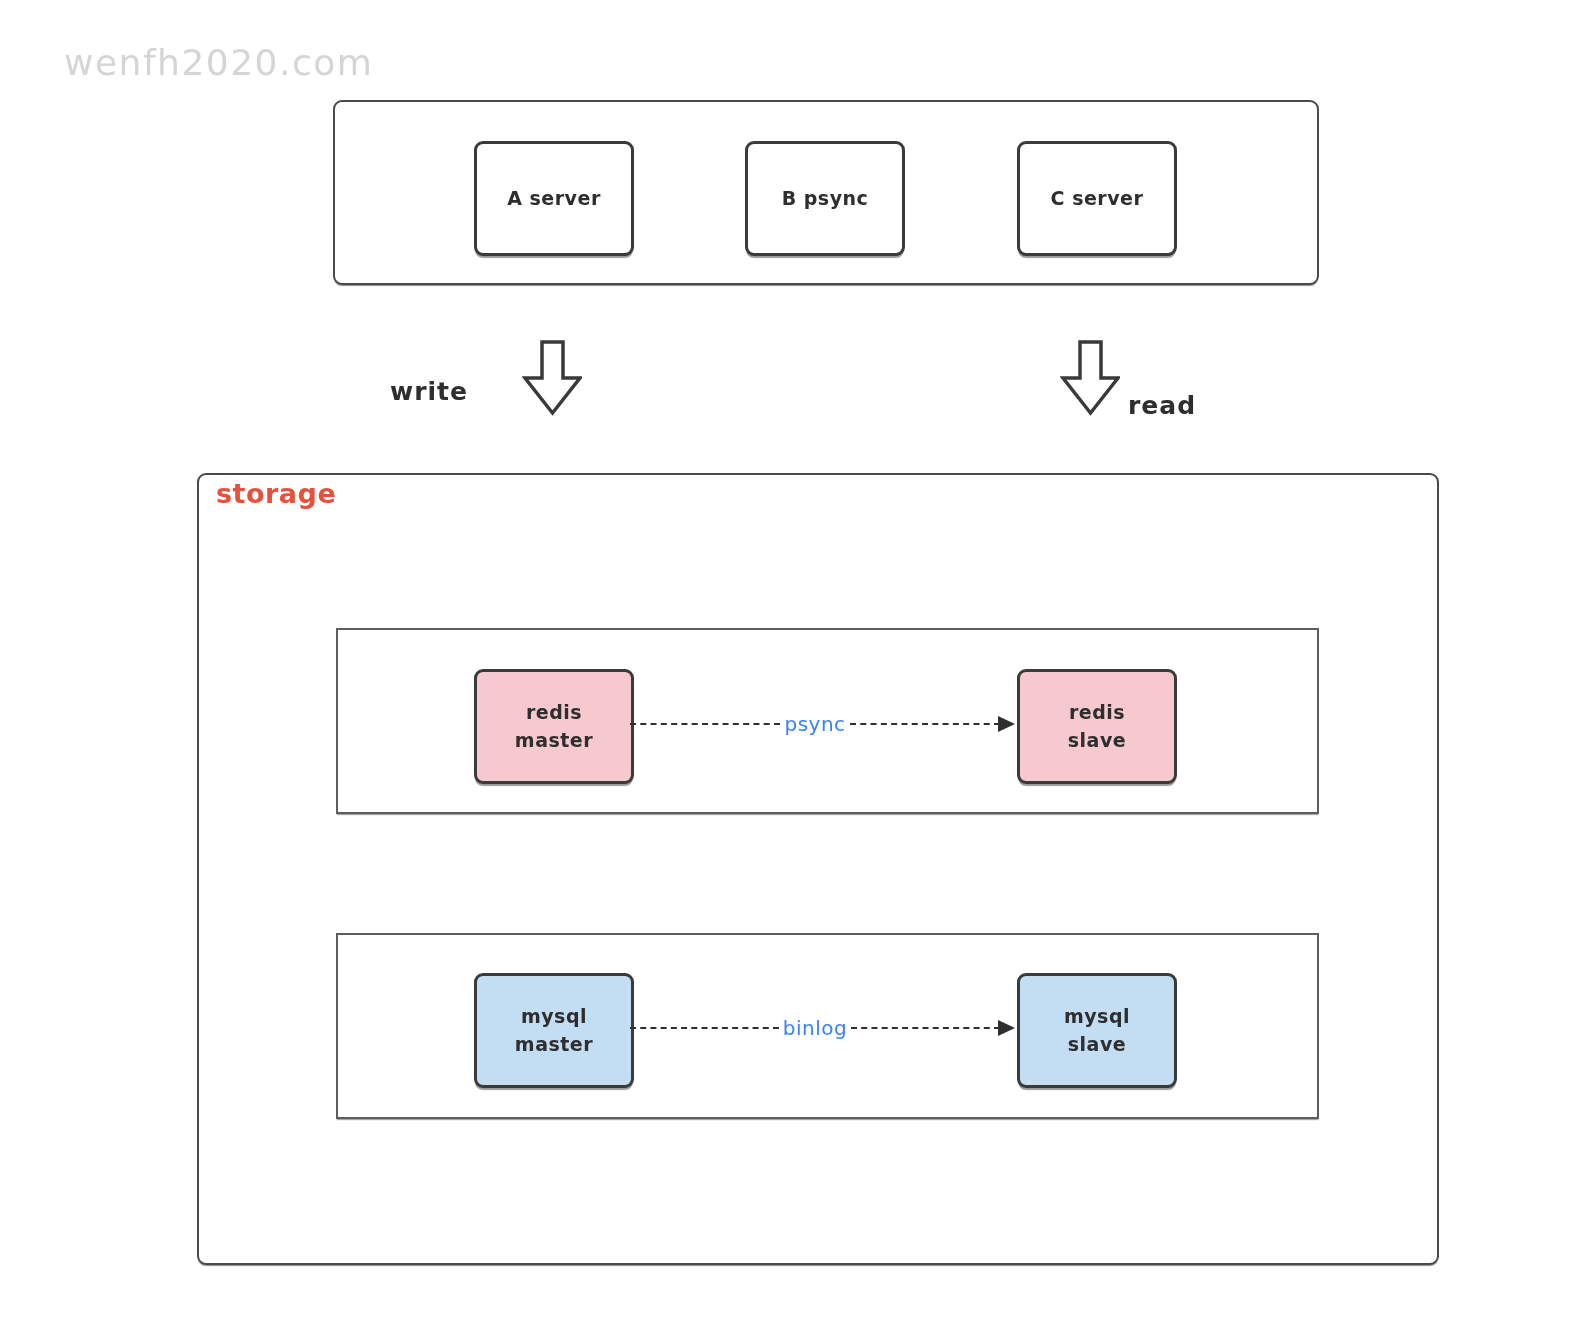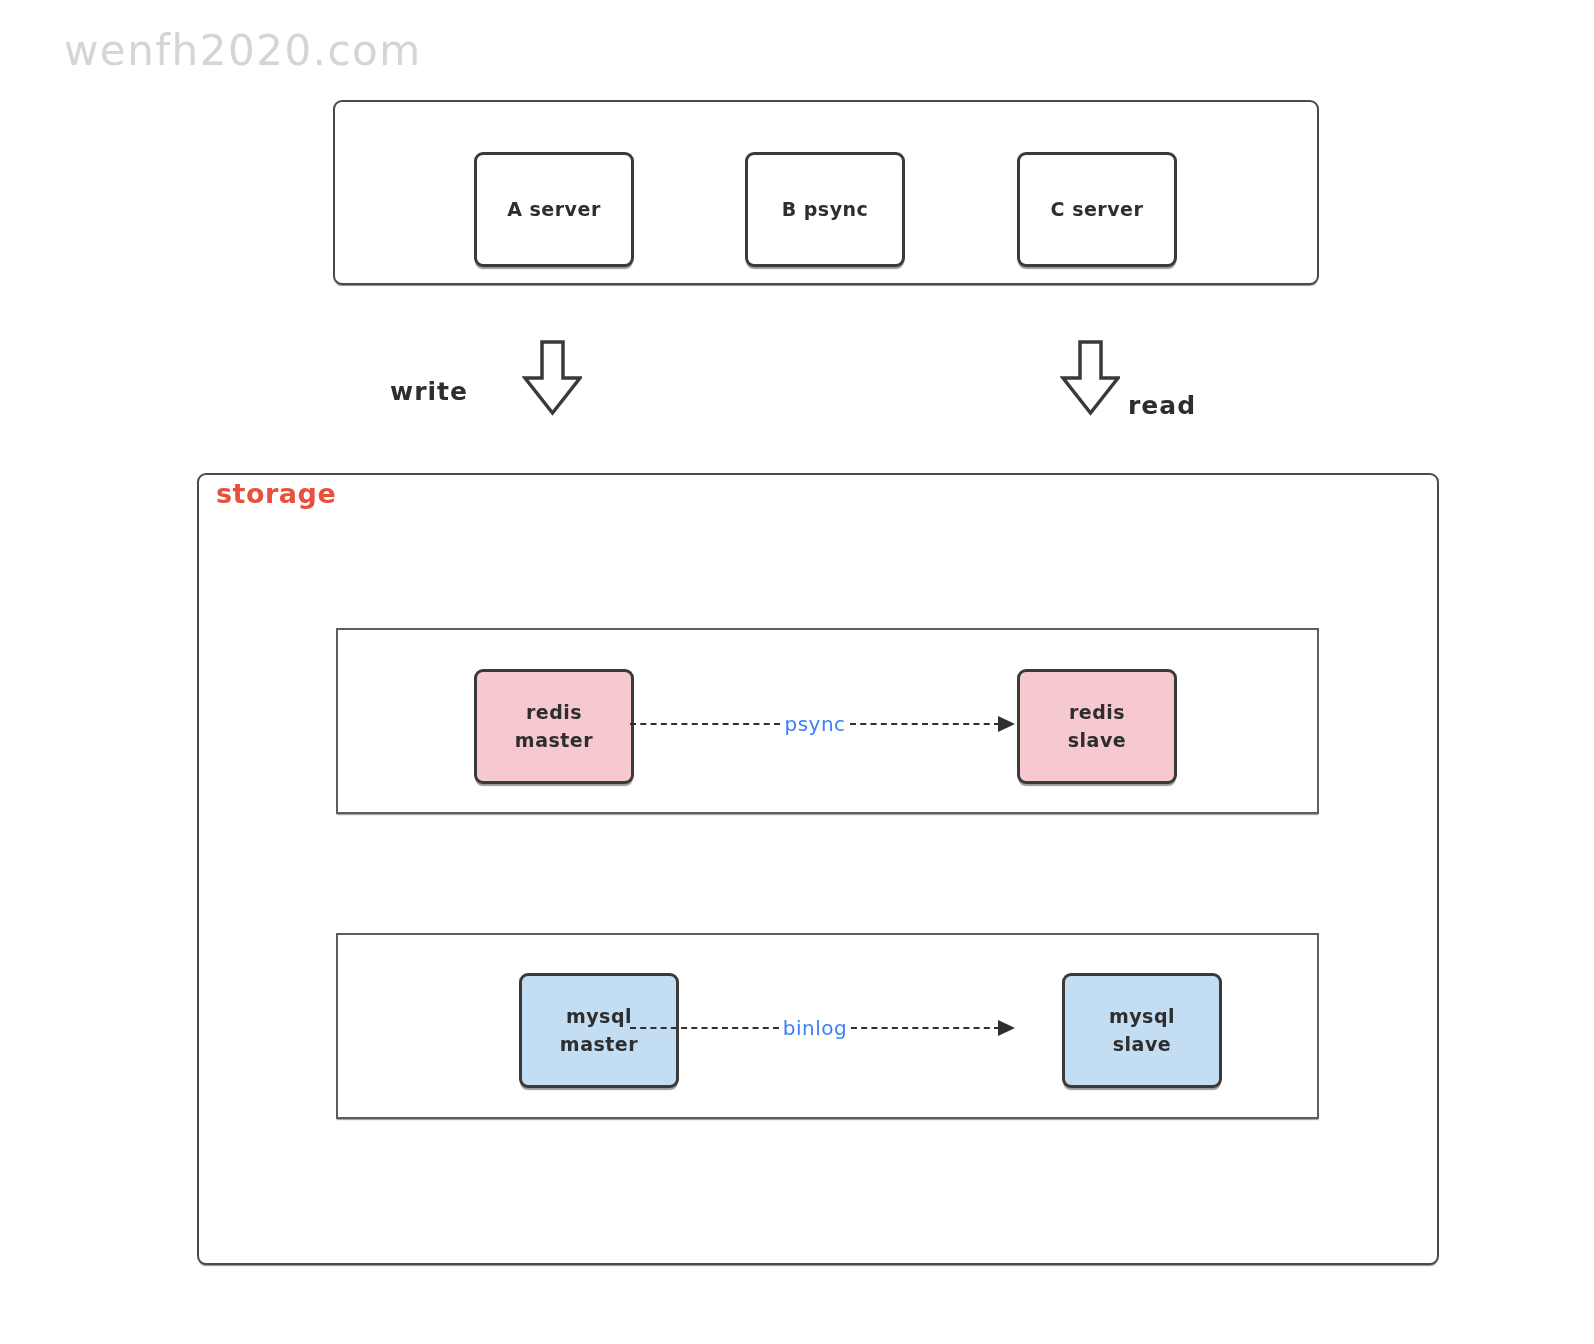--- a/index.html
+++ b/index.html
@@ -8,22 +8,22 @@
     width: 1594px;
     height: 1344px;
     background: #ffffff;
     font-family: "DejaVu Sans", "Liberation Sans", sans-serif;
     color: #2e2e2e;
     overflow: hidden;
   }
 
   .watermark {
     position: absolute;
-    left: 64px; top: 26px;
-    font-size: 42px;
+    left: 64px; top: 42px;
+    font-size: 36px;
     letter-spacing: 1.5px;
     color: #d5d5d5;
     font-weight: 500;
   }
 
   
   .panel {
     position: absolute;
     border: 2.5px solid #4a4a4a;
     border-radius: 9px;
@@ -68,23 +68,23 @@
     justify-content: center;
     text-align: center;
     font-size: 19px;
     font-weight: 600;
     line-height: 1.45;
     letter-spacing: 0.5px;
   }
   .node.pos-a { left: 474px; }
   .node.pos-b { left: 745px; }
   .node.pos-c { left: 1017px; }
-  .row-servers { top: 152px; }
+  .row-servers { top: 141px; }
   .row-redis   { top: 669px; }
-  .row-mysql   { top: 973px; margin-left: 45px; }
+  .row-mysql   { top: 973px; }
   .node.redis { background: #f6c9cf; font-weight: 700; text-align: center; }
   .node.mysql { background: #c3ddf3; font-weight: 700; }
 
   
   .flow-label {
     position: absolute;
     top: 377px;
     font-size: 25px;
     font-weight: 700;
     letter-spacing: 1px;

